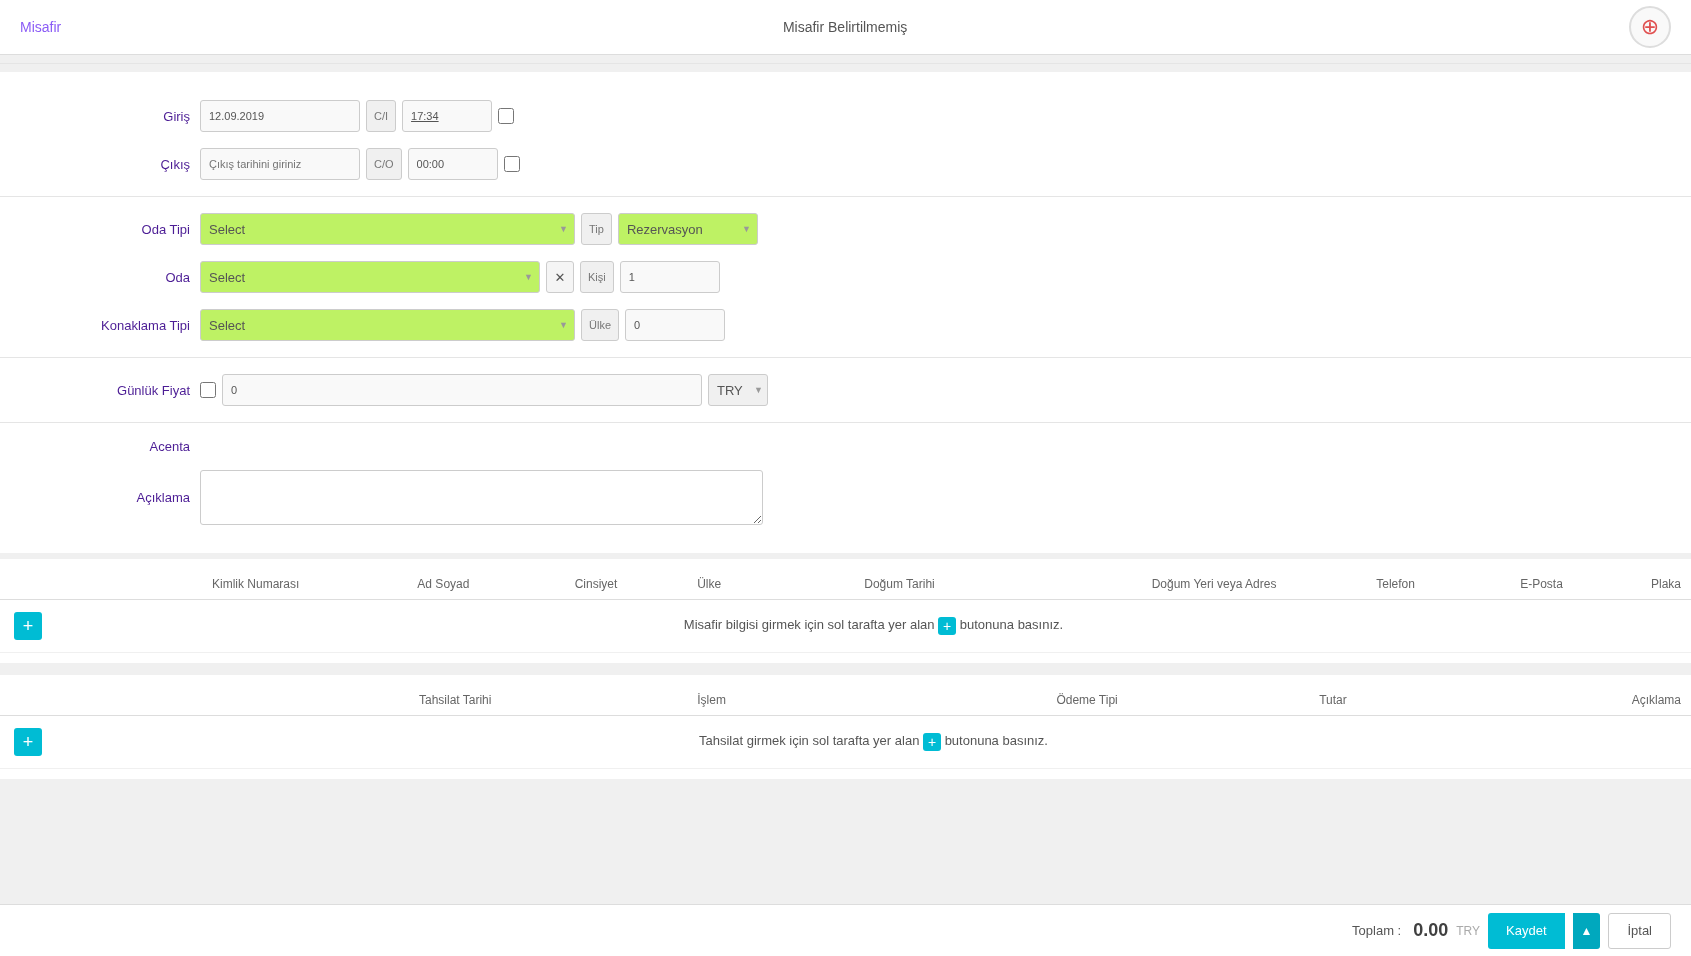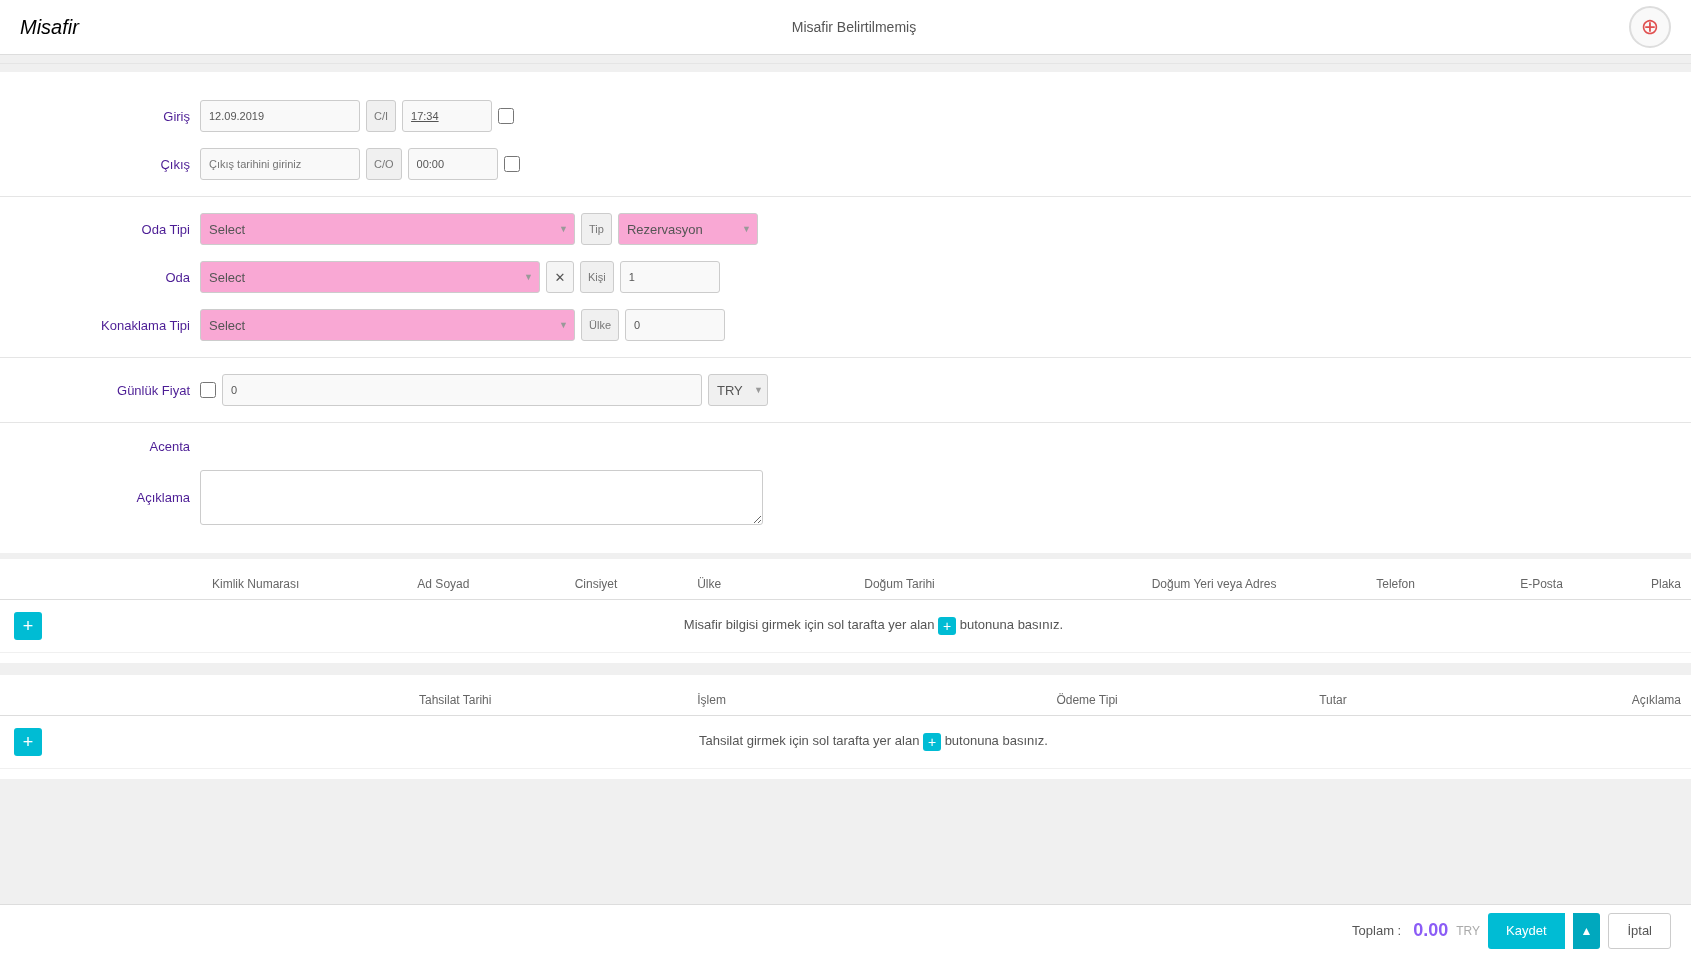--- a/index.html
+++ b/index.html
@@ -7,21 +7,21 @@
 
     .top-bar {
       background: #fff;
       border-bottom: 1px solid #ddd;
       display: flex;
       align-items: center;
       justify-content: space-between;
       padding: 0 20px;
       height: 55px;
     }
-    .top-bar-left { font-size: 20px; color: #000000; font-style: italic; }
+    .top-bar-left { font-size: 14px; color: #8b5cf6; }
     .top-bar-center { font-size: 14px; color: #555; }
     .top-bar-right {
       width: 42px; height: 42px;
       border-radius: 50%;
       border: 2px solid #ddd;
       display: flex; align-items: center; justify-content: center;
       cursor: pointer;
       background: #f9f9f9;
     }
     .globe-icon { color: #e05050; font-size: 22px; }
@@ -56,21 +56,21 @@
       color: #555;
       outline: none;
     }
 
     select {
       border: 1px solid #ccc;
       border-radius: 3px;
       padding: 5px 8px;
       font-size: 13px;
       height: 32px;
-      background: #f9a8d4;
+      background: #bef264;
       color: #555;
       cursor: pointer;
       outline: none;
       appearance: none;
       -webkit-appearance: none;
     }
 
     .select-wrapper {
       position: relative;
       display: inline-block;
@@ -227,21 +227,21 @@
       display: flex;
       align-items: center;
       justify-content: flex-end;
       padding: 10px 20px;
       gap: 8px;
       position: fixed;
       bottom: 0; left: 0; right: 0;
       height: 52px;
     }
     .total-label { color: #555; font-size: 13px; margin-right: 4px; }
-    .total-amount { color: #8b5cf6; font-size: 18px; font-weight: bold; }
+    .total-amount { color: #404040; font-size: 18px; font-weight: bold; }
     .total-currency { color: #aaa; font-size: 12px; }
 
     .btn-kaydet {
       background: #00bcd4;
       color: #fff;
       border: none;
       border-radius: 3px 0 0 3px;
       padding: 8px 18px;
       font-size: 13px;
       cursor: pointer;

